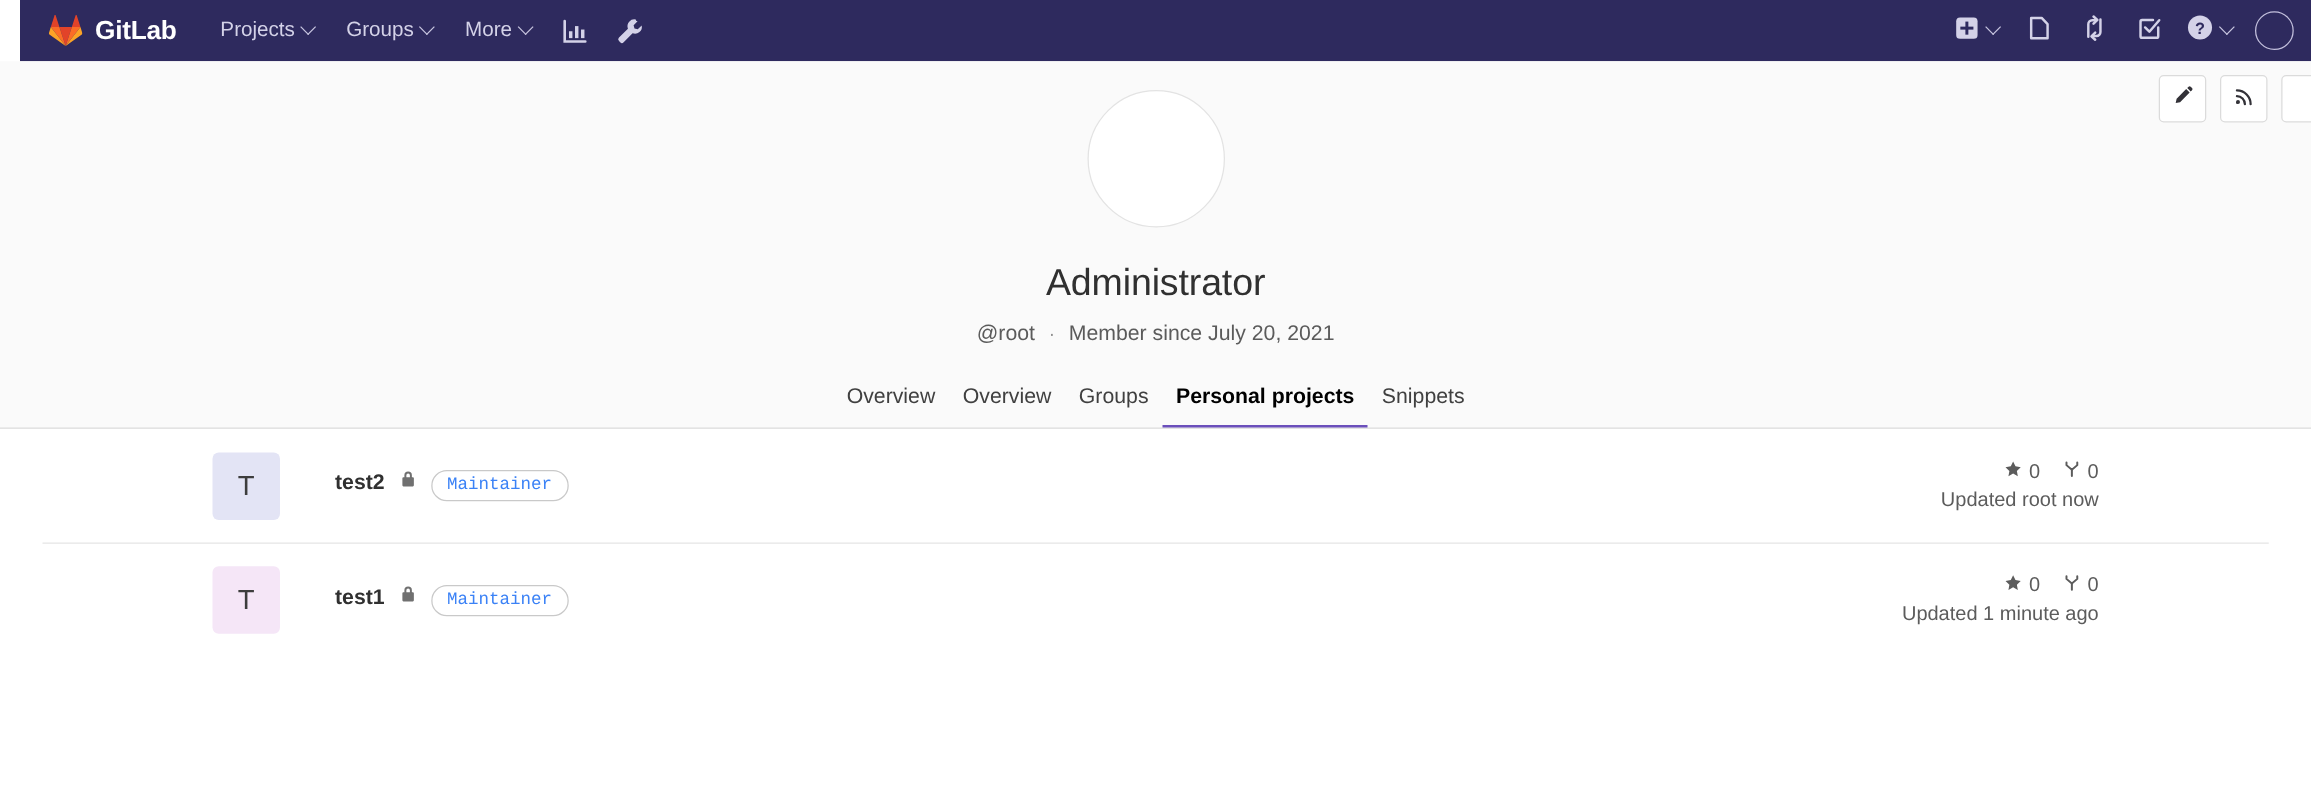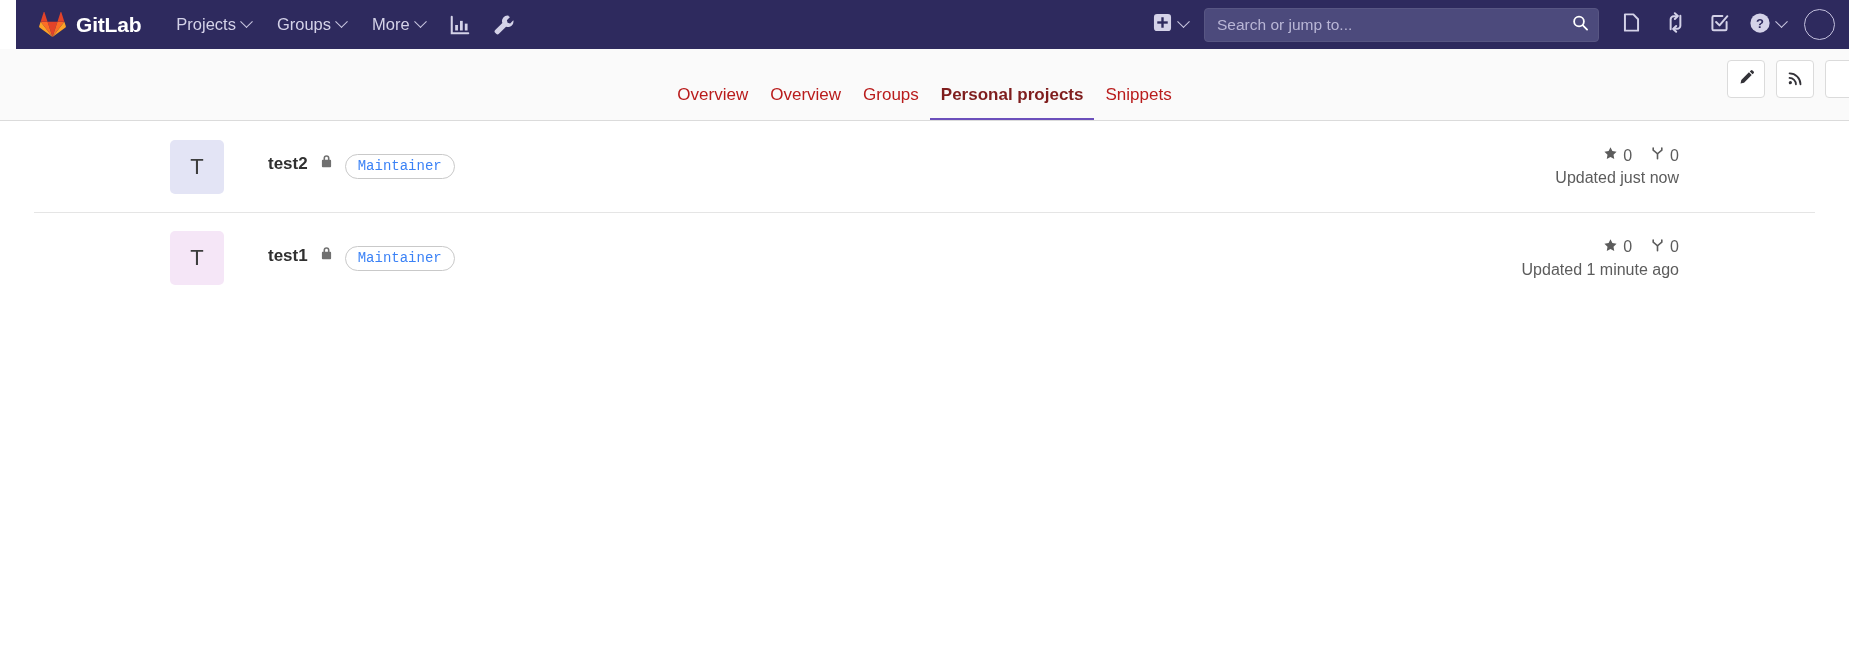--- a/index.html
+++ b/index.html
@@ -190,28 +190,28 @@
 
   
   .tabs {
     display: flex;
     justify-content: center;
     gap: 0px;
     margin-top: 30px;
   }
   .tab {
     font-size: 17px;
-    color: #b91c1c;
+    color: #404040;
     padding: 0 11px 13px 11px;
     cursor: pointer;
     border-bottom: 2px solid transparent;
     white-space: nowrap;
   }
   .tab.active {
-    color: #7f1d1d;
+    color: #000000;
     font-weight: bold;
     border-bottom: 2px solid #6b4fbb;
   }
 
   
   .content {
     background: #ffffff;
     padding: 0 34px;
   }
   .project-row {
@@ -345,29 +345,20 @@
       <span>
         <svg width="19" height="19" viewBox="0 0 16 16">
           <rect x="0.8" y="0.8" width="14.4" height="14.4" rx="2.6" fill="#d4d2e8"></rect>
           <rect x="7" y="3.6" width="2" height="8.8" fill="#2e2a5e"></rect>
           <rect x="3.6" y="7" width="8.8" height="2" fill="#2e2a5e"></rect>
         </svg>
       </span>
       <span class="chev"></span>
     </div>
 
-    <div class="search-wrap">
-      <input class="search-input" type="text" placeholder="Search or jump to..." style="">
-      <span class="search-mag">
-        <svg width="17" height="17" viewBox="0 0 16 16" fill="none" stroke="#ffffff" stroke-width="1.7">
-          <circle cx="6.6" cy="6.6" r="4.6"></circle>
-          <path d="M10.2 10.2L14.2 14.2" stroke-linecap="round"></path>
-        </svg>
-      </span>
-    </div>
 
     <div class="icon-sq">
       <span>
         <svg width="21" height="21" viewBox="0 0 16 16" fill="none" stroke="#d4d2e8" stroke-width="1.5" stroke-linejoin="round">
           <path d="M3 1.8h6.4L13 5.5v8.7H3z"></path>
         </svg>
       </span>
     </div>
 
     <div class="icon-sq">
@@ -422,20 +413,29 @@
           <path d="M2.4 8.4a6 6 0 016 6"></path>
           <path d="M2.4 4.1a10.3 10.3 0 0110.3 10.3"></path>
         </svg>
       </span>
     </div>
     <div class="hdr-btn">
       <span></span>
     </div>
   </div>
 
+  <div class="profile-center">
+    <div class="profile-avatar"></div>
+    <div class="profile-name">Administrator</div>
+    <div class="profile-meta">
+      <span>@root</span>
+      <span class="meta-dot">·</span>
+      <span>Member since July 20, 2021</span>
+    </div>
+  </div>
 
   <div class="tabs">
     <div class="tab">Overview</div>
     <div class="tab">Overview</div>
     <div class="tab">Groups</div>
     <div class="tab active">Personal projects</div>
     <div class="tab">Snippets</div>
   </div>
 </div>
 
@@ -467,21 +467,21 @@
         <div class="stat">
           <span>
             <svg width="15" height="15" viewBox="0 0 16 16" fill="none" stroke="#5c5c5c" stroke-width="1.7" stroke-linecap="round">
               <path d="M3.4 2.2v2.2L8 8.3l4.6-3.9V2.2"></path>
               <path d="M8 8.3v5.3"></path>
             </svg>
           </span>
           <span>0</span>
         </div>
       </div>
-      <div class="updated">Updated just now</div>
+      <div class="updated">Updated root now</div>
     </div>
   </div>
 
   <div class="project-row">
     <div class="proj-avatar" style="background:#f5e6f7">
       <span>T</span>
     </div>
     <div class="proj-main">
       <span class="proj-name">test1</span>
       <span>

